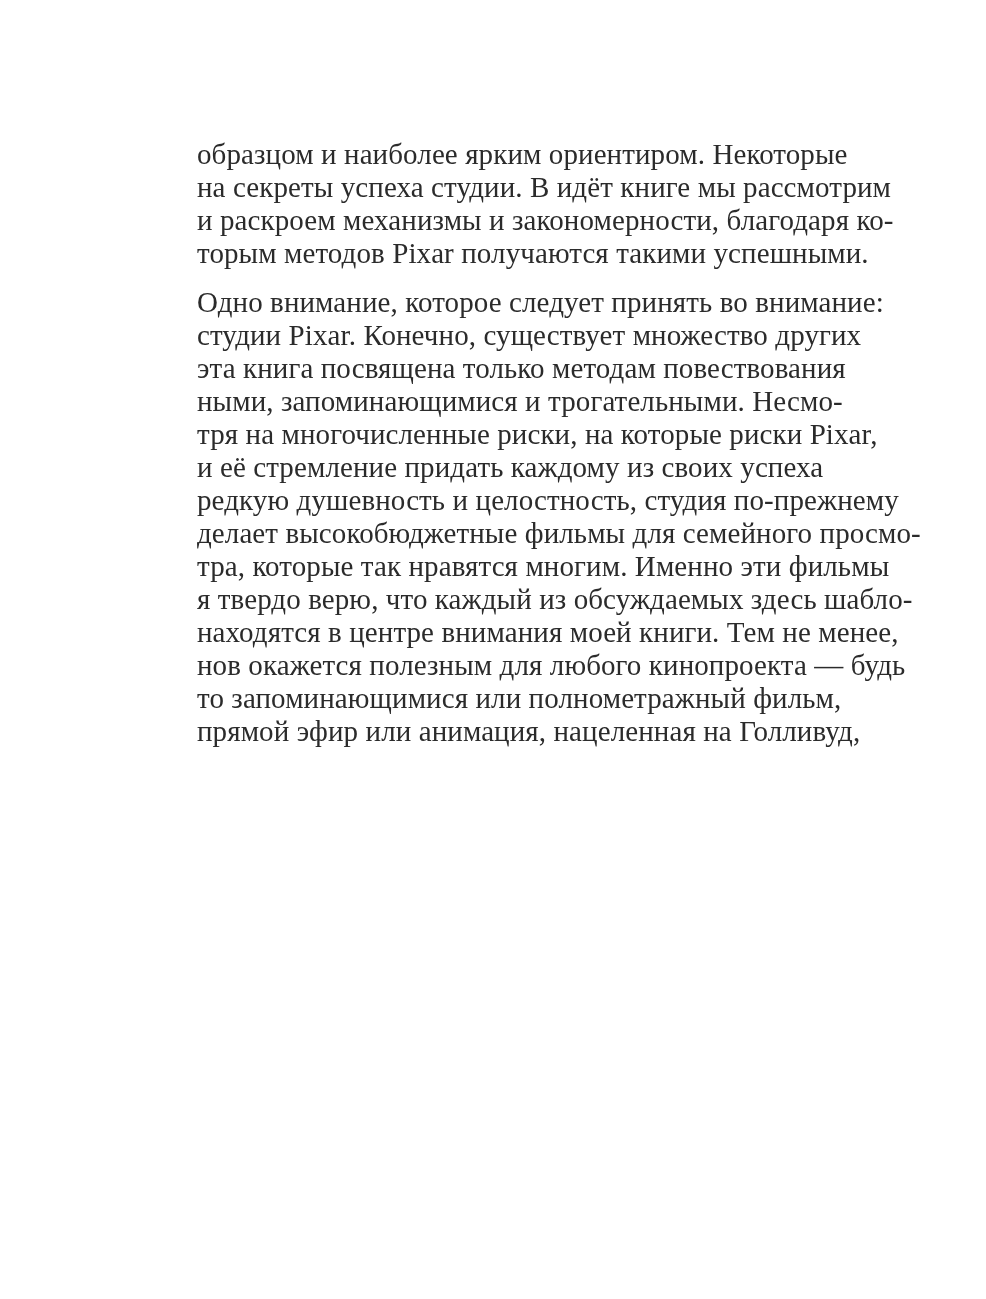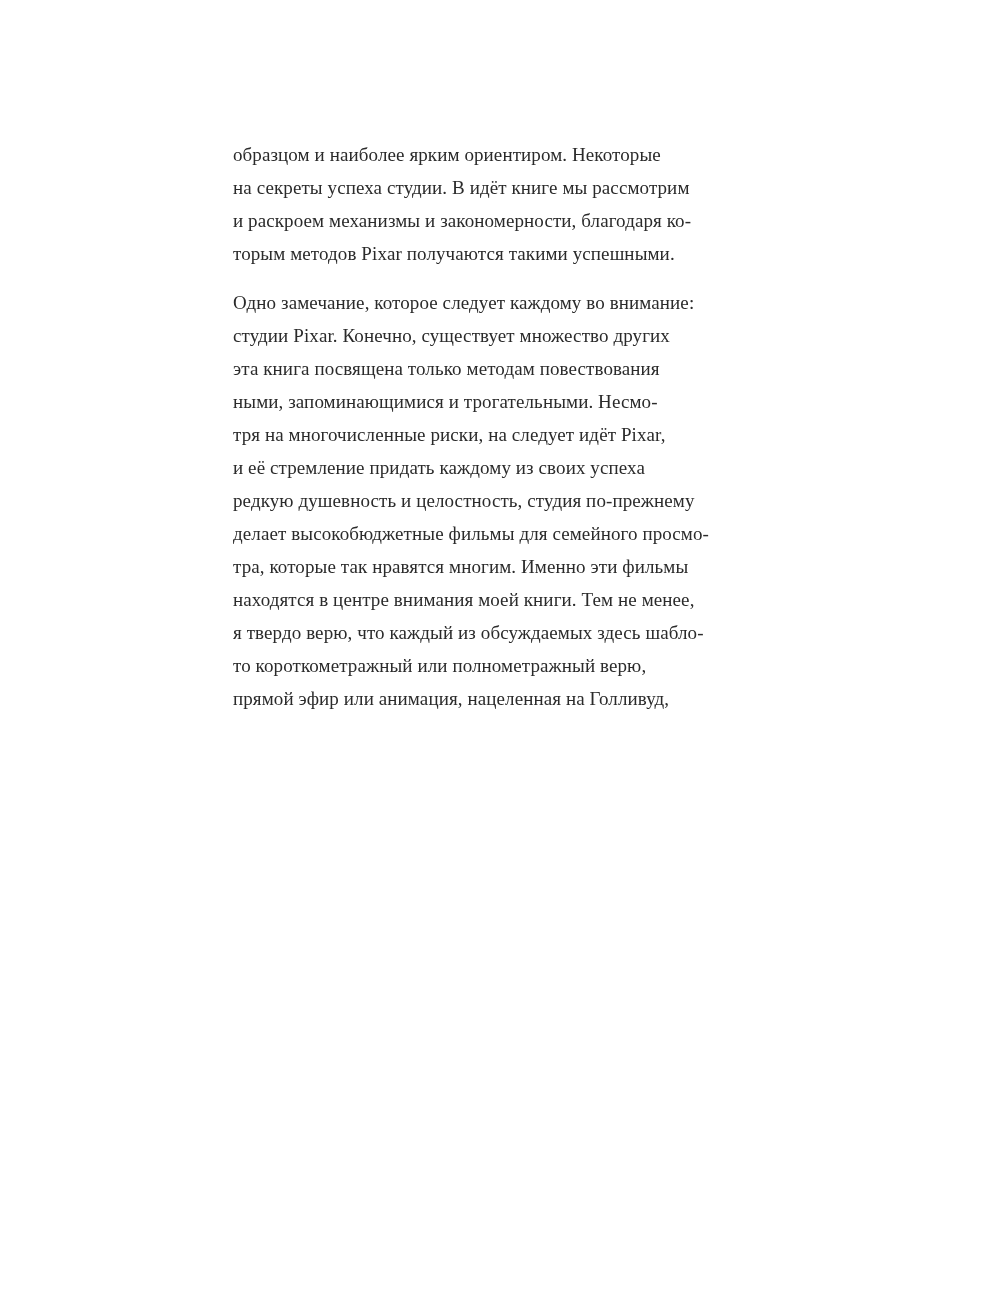--- a/index.html
+++ b/index.html
@@ -18,45 +18,45 @@
     position: absolute;
     left: 197px;
     top: 138px;
     width: 660px;
     color: #2b2b2b;
   }
   .para {
     margin: 0 0 16px 0;
   }
   .line {
-    font-size: 19px;
+    font-size: 29px;
     line-height: 33px;
     white-space: nowrap;
     letter-spacing: 0.1px;
-    margin-left: 36px;
   }
 </style>
 </head>
 <body>
 
 <div class="page">
   <div class="para">
     <div class="line">образцом и наиболее ярким ориентиром. Некоторые</div>
     <div class="line">на секреты успеха студии. В идёт книге мы рассмотрим</div>
     <div class="line">и раскроем механизмы и закономерности, благодаря ко-</div>
     <div class="line">торым методов Pixar получаются такими успешными.</div>
   </div>
   <div class="para">
-    <div class="line">Одно замечание, которое следует каждому во внимание:</div>
+    <div class="line">Одно внимание, которое следует принять во внимание:</div>
     <div class="line">студии Pixar. Конечно, существует множество других</div>
     <div class="line">эта книга посвящена только методам повествования</div>
     <div class="line">ными, запоминающимися и трогательными.  Несмо-</div>
-    <div class="line">тря на многочисленные риски, на следует идёт Pixar,</div>
+    <div class="line">тря на многочисленные риски, на которые риски Pixar,</div>
     <div class="line">и её стремление придать каждому из своих успеха</div>
     <div class="line">редкую душевность и целостность, студия по-прежнему</div>
     <div class="line">делает высокобюджетные фильмы для семейного просмо-</div>
     <div class="line">тра, которые так нравятся многим. Именно эти фильмы</div>
+    <div class="line">я твердо верю, что каждый из обсуждаемых здесь шабло-</div>
     <div class="line">находятся в центре внимания моей книги. Тем не менее,</div>
-    <div class="line">я твердо верю, что каждый из обсуждаемых здесь шабло-</div>
-    <div class="line">то короткометражный или полнометражный верю,</div>
+    <div class="line">нов окажется полезным для любого кинопроекта — будь</div>
+    <div class="line">то запоминающимися или полнометражный фильм,</div>
     <div class="line">прямой эфир или анимация, нацеленная на Голливуд,</div>
   </div>
 </div>
 
 </body></html>

